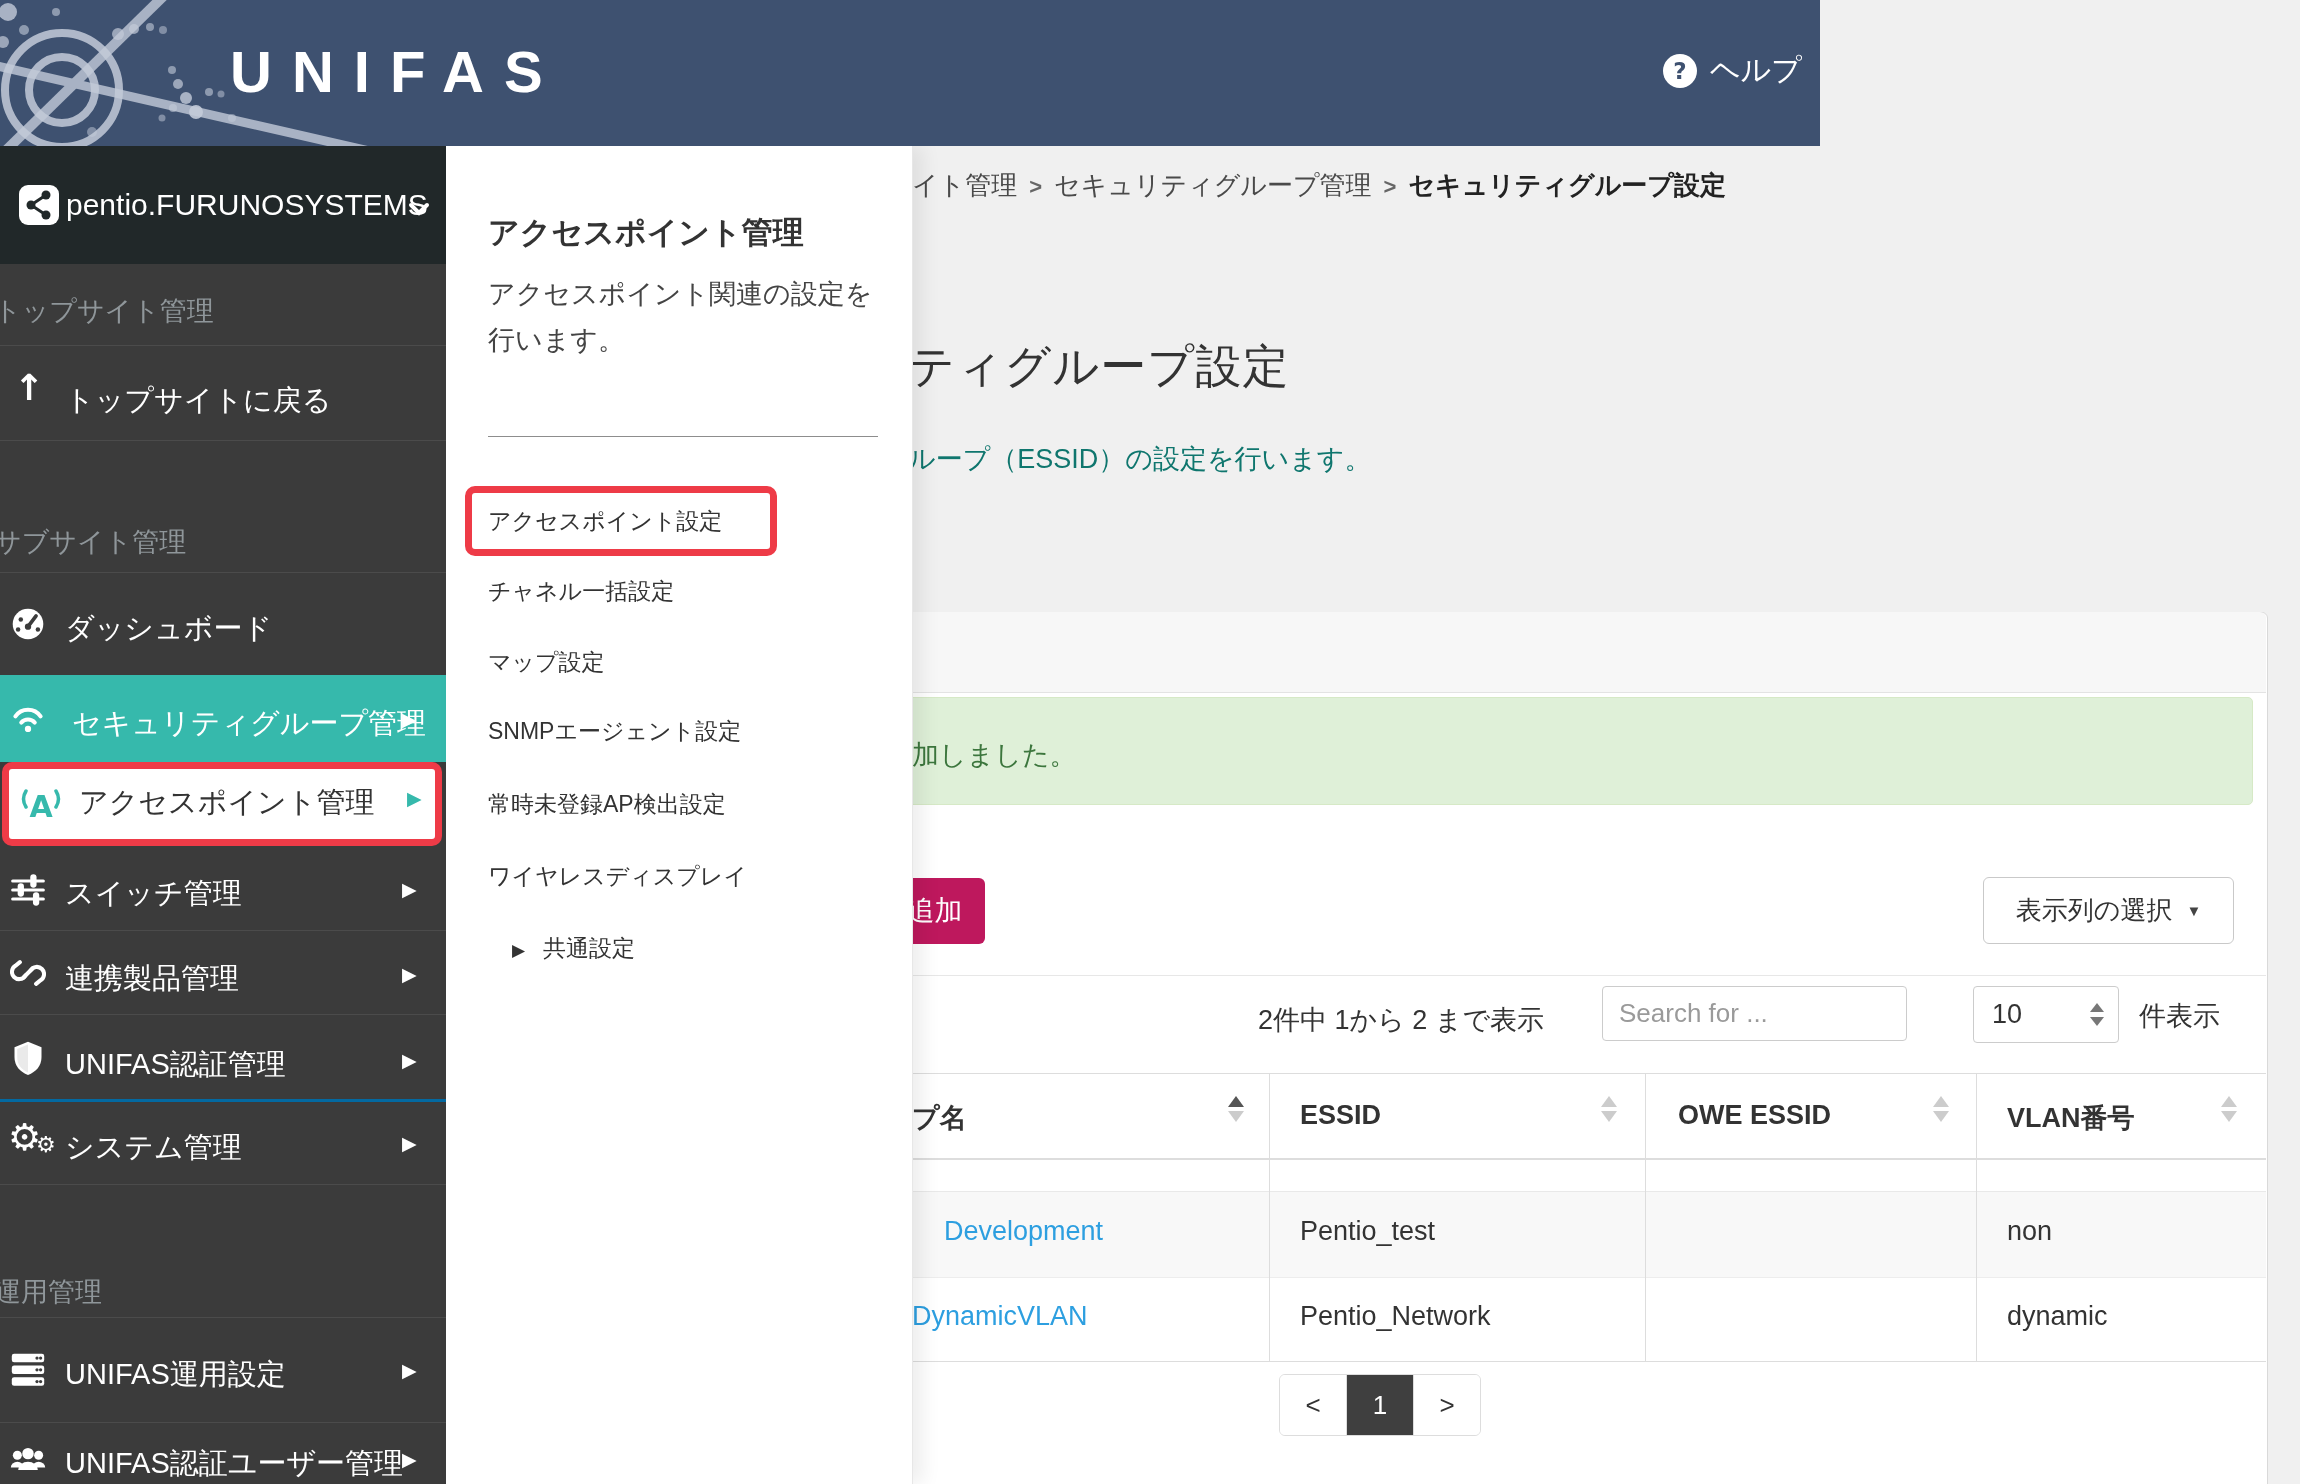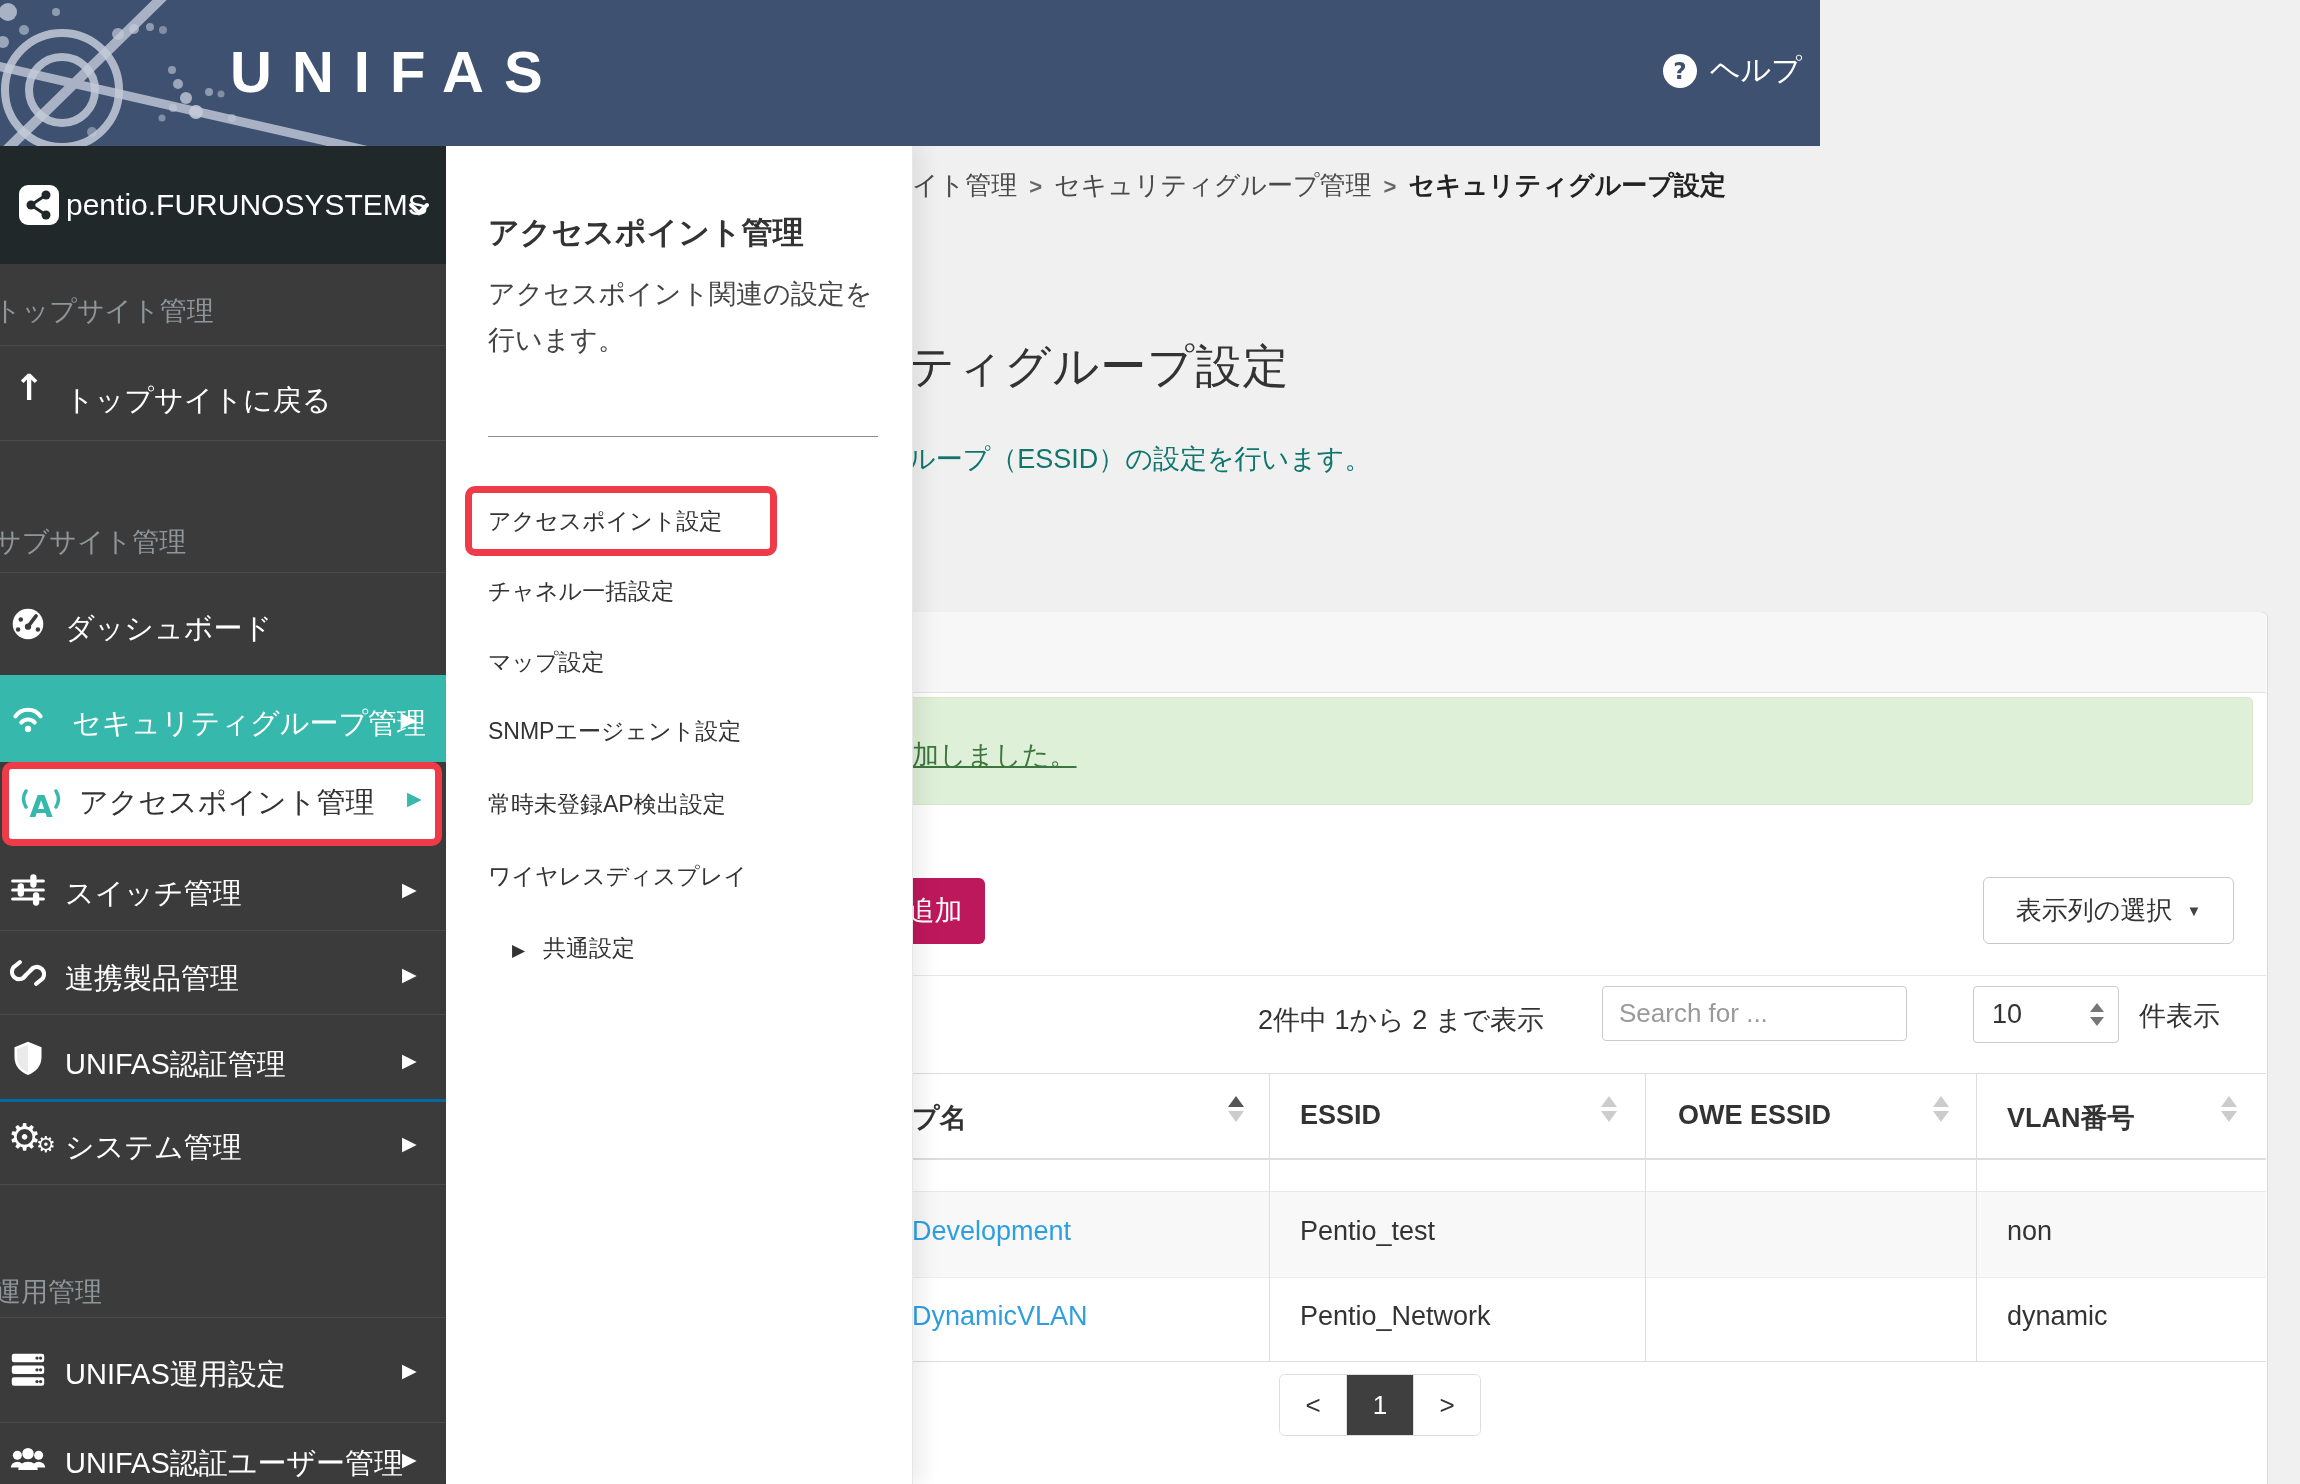--- a/index.html
+++ b/index.html
@@ -33,21 +33,21 @@
   
   .main{z-index:10;}
   #breadcrumb{left:912px;top:168px;font-size:26px;color:#4a4a4a;white-space:nowrap;}
   #breadcrumb .sep{color:#666;margin:0 12px;font-weight:bold;font-size:22px;}
   #breadcrumb .current{font-weight:bold;color:#222;}
   #page-title{left:908px;top:336px;font-size:46px;color:#333;letter-spacing:1px;}
   #page-desc{left:908px;top:441px;font-size:27px;color:#0f766e;text-align:right;}
   #card{left:620px;top:612px;width:1646px;height:900px;background:#fff;border:1px solid #d9d9d9;border-radius:6px;}
   #card-head{left:620px;top:612px;width:1646px;height:80px;background:#f7f7f7;border-bottom:1px solid #e3e3e3;border-radius:6px 6px 0 0;}
   #alert{left:635px;top:697px;width:1616px;height:106px;background:#dff0d8;border:1px solid #d6e9c6;border-radius:5px;}
-  #alert-text{left:912px;top:737px;font-size:27px;color:#3c763d;text-decoration:underline;}
+  #alert-text{left:912px;top:737px;font-size:27px;color:#3c763d;}
   #add-btn{left:884px;top:878px;width:101px;height:66px;background:#be185d;border-radius:6px;color:#fff;
            font-size:28px;display:flex;align-items:center;justify-content:center;cursor:pointer;}
   #cols-btn{left:1983px;top:877px;width:249px;height:65px;background:#fff;border:1px solid #c9c9c9;border-radius:6px;
             display:flex;align-items:center;justify-content:center;gap:14px;font-size:26px;color:#333;cursor:pointer;}
   #cols-btn .caret{font-size:15px;color:#444;}
   #toolbar-div{left:621px;top:975px;width:1645px;border-top:1px solid #e7e7e7;}
   #list-info{left:1258px;top:1002px;font-size:27px;color:#333;}
   #search{left:1602px;top:986px;width:305px;height:55px;border:1px solid #ccc;border-radius:4px;background:#fff;
           font-size:26px;color:#555;padding:0 0 0 16px;box-sizing:border-box;outline:none;font-family:inherit;}
   #search::placeholder{color:#9a9a9a;}
@@ -335,21 +335,21 @@
   </span>
 <span class="abs main sortw" style="left:1933px;top:1096px;">
     <span class="s-u"></span>
     <span class="s-d"></span>
   </span>
 <span class="abs main sortw" style="left:2221px;top:1096px;">
     <span class="s-u"></span>
     <span class="s-d"></span>
   </span>
 
-<div class="abs main td link" style="left:912px;top:1216px;">Development</div>
+<div class="abs main td link" style="left:912px;top:1216px;padding-left:32px;">Development</div>
 <div class="abs main td" style="left:1300px;top:1216px;">Pentio_test</div>
 <div class="abs main td" style="left:1678px;top:1216px;"></div>
 <div class="abs main td" style="left:2007px;top:1216px;">non</div>
 
 <div class="abs main td link" style="left:912px;top:1301px;">DynamicVLAN</div>
 <div class="abs main td" style="left:1300px;top:1301px;">Pentio_Network</div>
 <div class="abs main td" style="left:1678px;top:1301px;"></div>
 <div class="abs main td" style="left:2007px;top:1301px;">dynamic</div>
 
 <div class="abs main" id="pager">

